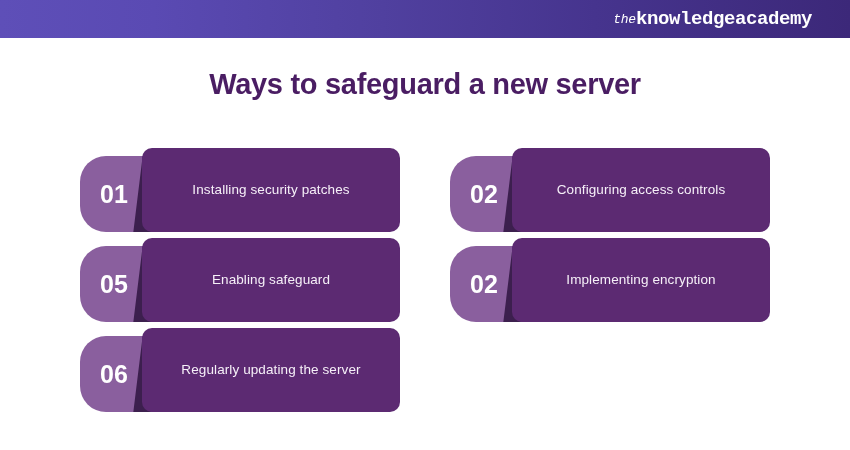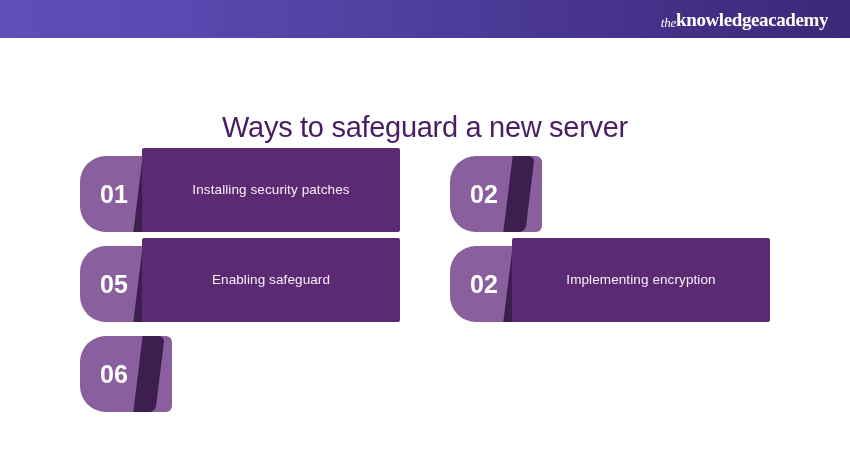--- a/index.html
+++ b/index.html
@@ -21,27 +21,27 @@
     top: 0;
     left: 0;
     width: 850px;
     height: 38px;
     background: linear-gradient(90deg, #5e4fb8 0%, #5a4ab3 18%, #50409f 45%, #46348e 70%, #3c2879 100%);
     display: flex;
     align-items: center;
     justify-content: flex-end;
   }
   .logo {
-    margin-right: 22px;
+    margin-right: 38px;
     color: #ffffff;
-    font-family: Liberation Serif, serif;
+    font-family: Liberation Mono, monospace;
     white-space: nowrap;
     line-height: 1;
     display: flex;
-    align-items: flex-end;
+    align-items: center;
   }
   .logo-the {
     font-style: italic;
     font-size: 13px;
     font-weight: 400;
     letter-spacing: -0.2px;
   }
   .logo-main {
     font-weight: 700;
     font-size: 19px;
@@ -50,24 +50,23 @@
 
   
   .page-title {
     position: absolute;
     top: 67px;
     left: 0;
     width: 850px;
     text-align: center;
     color: #4a1d63;
     font-size: 29px;
-    font-weight: 400;
+    font-weight: 700;
     letter-spacing: -0.3px;
     line-height: 1.2;
-    margin-top: 43px;
   }
 
   
   .grid {
     position: absolute;
     top: 148px;
     left: 80px;
     width: 690px;
     display: grid;
     grid-template-columns: 320px 320px;
@@ -119,21 +118,21 @@
   }
 
   
   .card-panel {
     position: absolute;
     left: 62px;
     top: 0;
     width: 258px;
     height: 84px;
     background: #5c2a72;
-    border-radius: 2px;
+    border-radius: 10px;
     display: flex;
     align-items: center;
     justify-content: center;
     box-sizing: border-box;
     padding: 0 4px;
     z-index: 3;
   }
   .card-label {
     color: #f6f0f8;
     font-size: 13.5px;
@@ -165,20 +164,23 @@
     <div class="card-panel">
       <span class="card-label">Installing security patches</span>
     </div>
   </div>
 
   <div class="card">
     <div class="card-badge">
       <span class="card-number">02</span>
     </div>
     <div class="card-shadow"></div>
+    <div class="card-panel">
+      <span class="card-label">Configuring access controls</span>
+    </div>
   </div>
 
   <div class="card">
     <div class="card-badge">
       <span class="card-number">05</span>
     </div>
     <div class="card-shadow"></div>
     <div class="card-panel">
       <span class="card-label">Enabling safeguard</span>
     </div>
@@ -193,15 +195,18 @@
       <span class="card-label">Implementing encryption</span>
     </div>
   </div>
 
 
   <div class="card">
     <div class="card-badge">
       <span class="card-number">06</span>
     </div>
     <div class="card-shadow"></div>
+    <div class="card-panel">
+      <span class="card-label">Regularly updating the server</span>
+    </div>
   </div>
 
 </div>
 
 </body></html>

